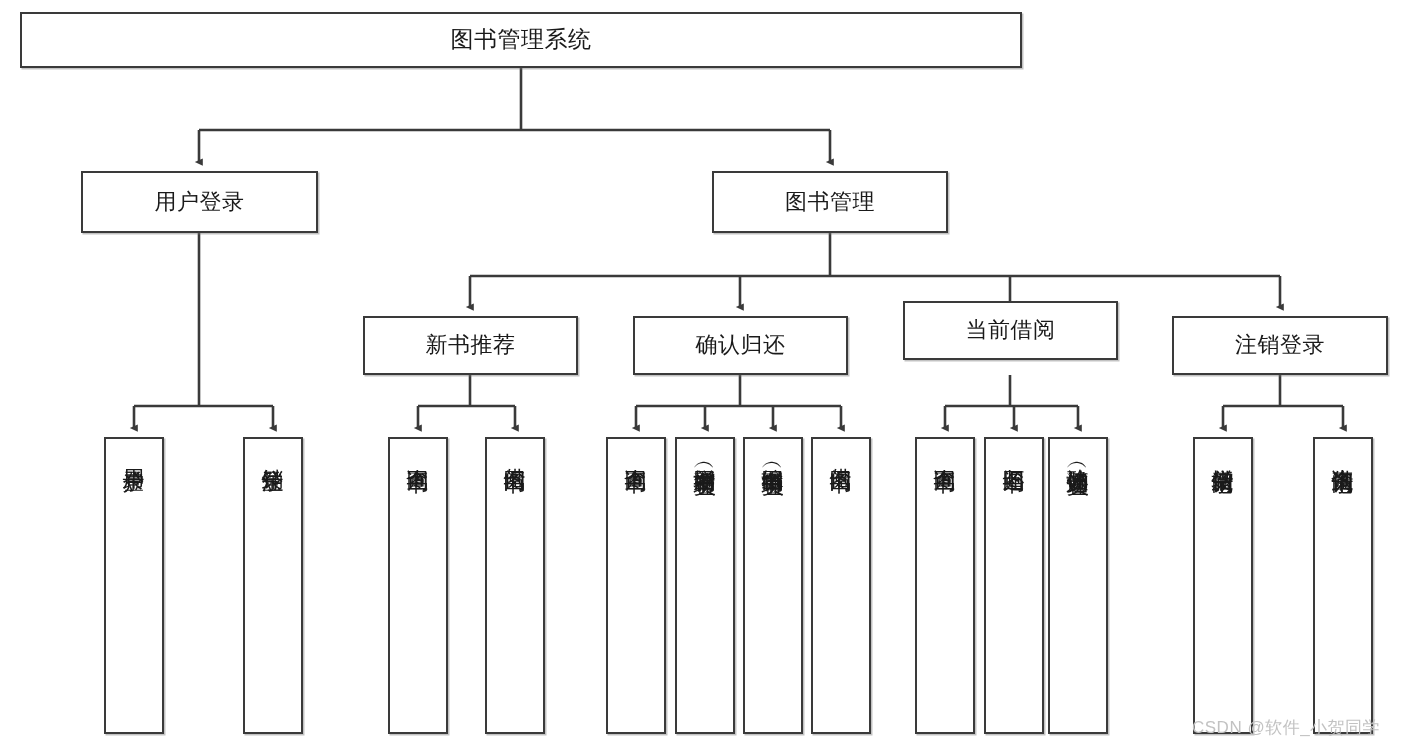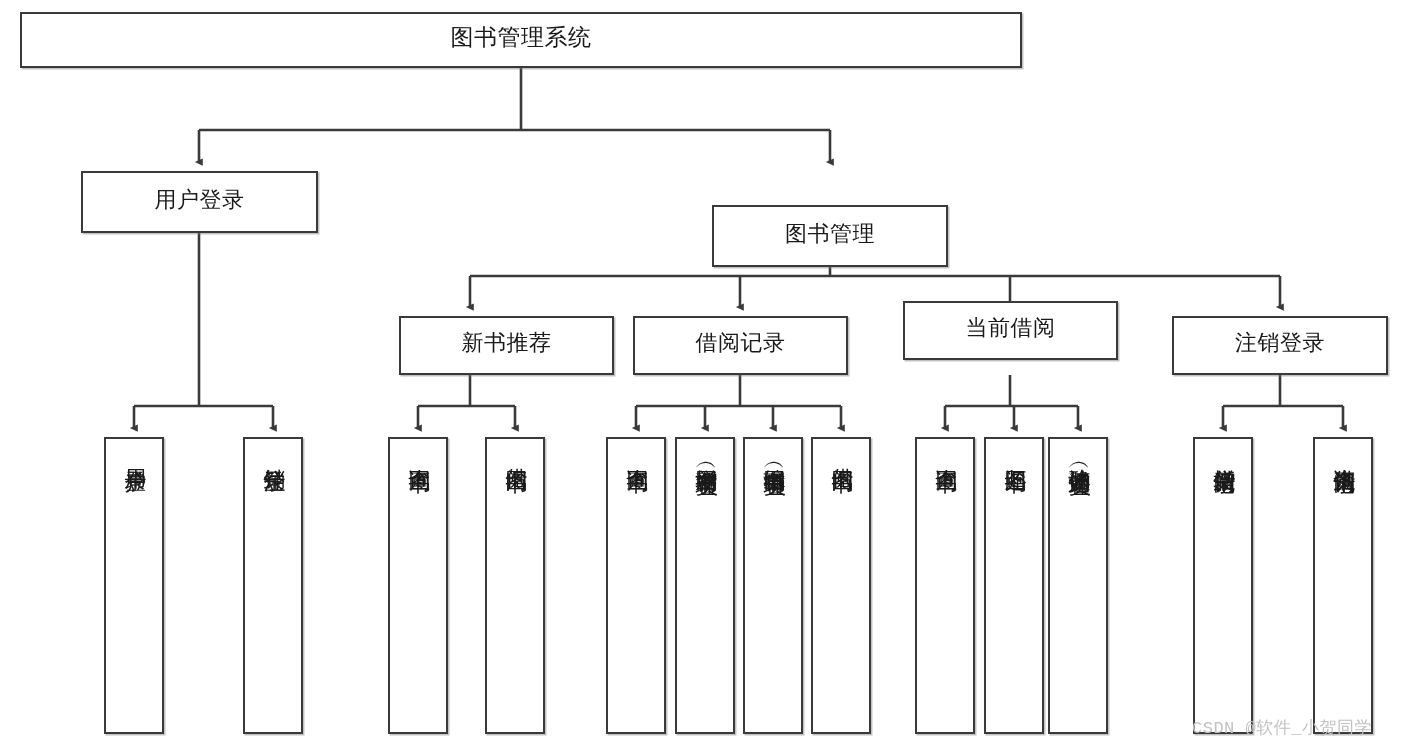--- a/index.html
+++ b/index.html
@@ -9,21 +9,20 @@
   }
   body {
     font-family: "Liberation Sans", "DejaVu Sans", sans-serif;
   }
   #canvas {
     position: relative;
     width: 1405px;
     height: 747px;
     background: #ffffff;
     overflow: hidden;
-    font-family: Liberation Mono, monospace;
   }
   svg.edges {
     position: absolute;
     left: 0;
     top: 0;
     width: 1405px;
     height: 747px;
     pointer-events: none;
   }
   .node {
@@ -129,29 +128,29 @@
     </g>
   </svg>
 
   <div class="node root horizontal" style="left:20px; top:12px; width:1002px; height:56px;">
     <span class="label">图书管理系统</span>
   </div>
 
   <div class="node horizontal" style="left:81px; top:171px; width:237px; height:62px;">
     <span class="label">用户登录</span>
   </div>
-  <div class="node horizontal" style="left:712px; top:171px; width:236px; height:62px;margin-top:34px;">
+  <div class="node horizontal" style="left:712px; top:171px; width:236px; height:62px;">
     <span class="label">图书管理</span>
   </div>
 
-  <div class="node horizontal" style="left:363px; top:316px; width:215px; height:59px;margin-left:36px;">
+  <div class="node horizontal" style="left:363px; top:316px; width:215px; height:59px;">
     <span class="label">新书推荐</span>
   </div>
   <div class="node horizontal" style="left:633px; top:316px; width:215px; height:59px;">
-    <span class="label">借阅记录</span>
+    <span class="label">确认归还</span>
   </div>
   <div class="node horizontal" style="left:903px; top:301px; width:215px; height:59px;">
     <span class="label">当前借阅</span>
   </div>
   <div class="node horizontal" style="left:1172px; top:316px; width:216px; height:59px;">
     <span class="label">注销登录</span>
   </div>
 
   <div class="node vertical" style="left:104px; top:437px; width:60px; height:297px;">
     <span class="label">用户登录</span>

